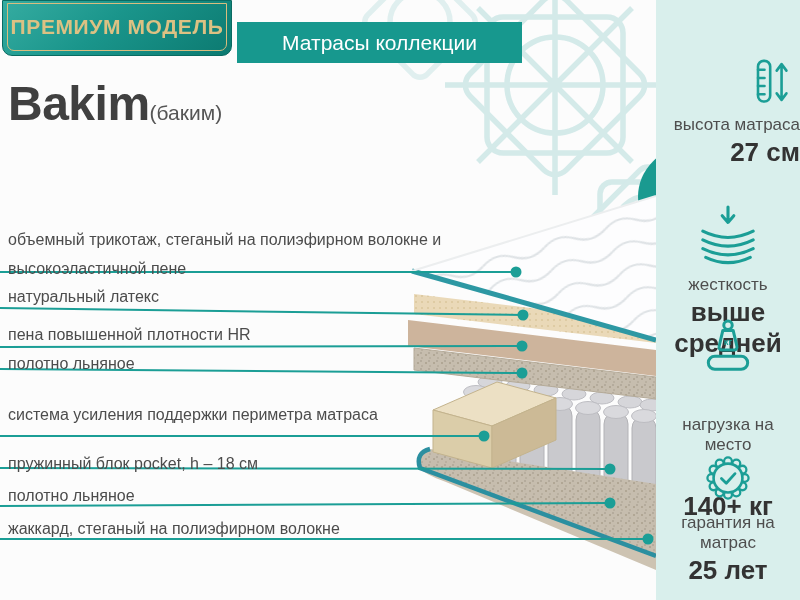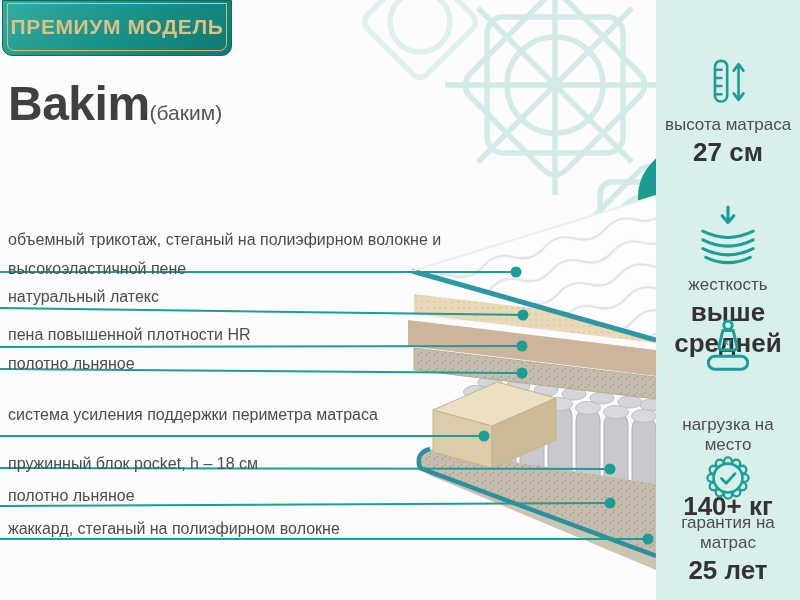--- a/index.html
+++ b/index.html
@@ -148,38 +148,39 @@
         <line x1="0" y1="506" x2="610" y2="503" stroke="#1b9e96" stroke-width="2"></line>
         <circle cx="610" cy="503" r="5.5" fill="#1b9e96"></circle>
         <line x1="0" y1="539" x2="648" y2="539" stroke="#1b9e96" stroke-width="2"></line>
         <circle cx="648" cy="539" r="5.5" fill="#1b9e96"></circle>
       </g>
   </svg>
 
   <div class="premium-badge">
     <div class="premium-badge-inner">ПРЕМИУМ МОДЕЛЬ</div>
   </div>
+  <div class="collection-banner">Матрасы коллекции</div>
 
   <div class="product-title">
     <span class="product-name">Bakim</span><span class="product-transcription">(баким)</span>
   </div>
 
   <div id="layer-labels">
       <div class="layer-label" style="top: 225px;">объемный трикотаж, стеганый на полиэфирном волокне и высокоэластичной пене</div>
       <div class="layer-label" style="top: 282px;">натуральный латекс</div>
       <div class="layer-label" style="top: 320px;">пена повышенной плотности HR</div>
       <div class="layer-label" style="top: 349px;">полотно льняное</div>
       <div class="layer-label" style="top: 400px;">система усиления поддержки периметра матраса</div>
       <div class="layer-label" style="top: 449px;">пружинный блок pocket, h – 18 см</div>
       <div class="layer-label" style="top: 481px;">полотно льняное</div>
       <div class="layer-label" style="top: 514px;">жаккард, стеганый на полиэфирном волокне</div>
     </div>
 
   <div class="sidebar" id="sidebar">
-      <div class="spec-item" style="top: 56px;">
+      <div class="spec-item" style="top: 56px; align-items: flex-end;">
         <div>
           <svg class="spec-icon" width="58" height="52" viewBox="0 0 64 64">
        <g stroke="#1b9e96" stroke-width="3.2" fill="none" stroke-linecap="round" stroke-linejoin="round">
               <rect x="16" y="6" width="15" height="50" rx="7"></rect>
        <path d="M16 17h8 M16 27h8 M16 37h8 M16 47h8"></path>
        <path d="M45 11v42 M39 18l6-8 6 8 M39 46l6 8 6-8"></path>
             </g>
           </svg>
         </div>
         <div class="spec-label">высота матраса</div>

